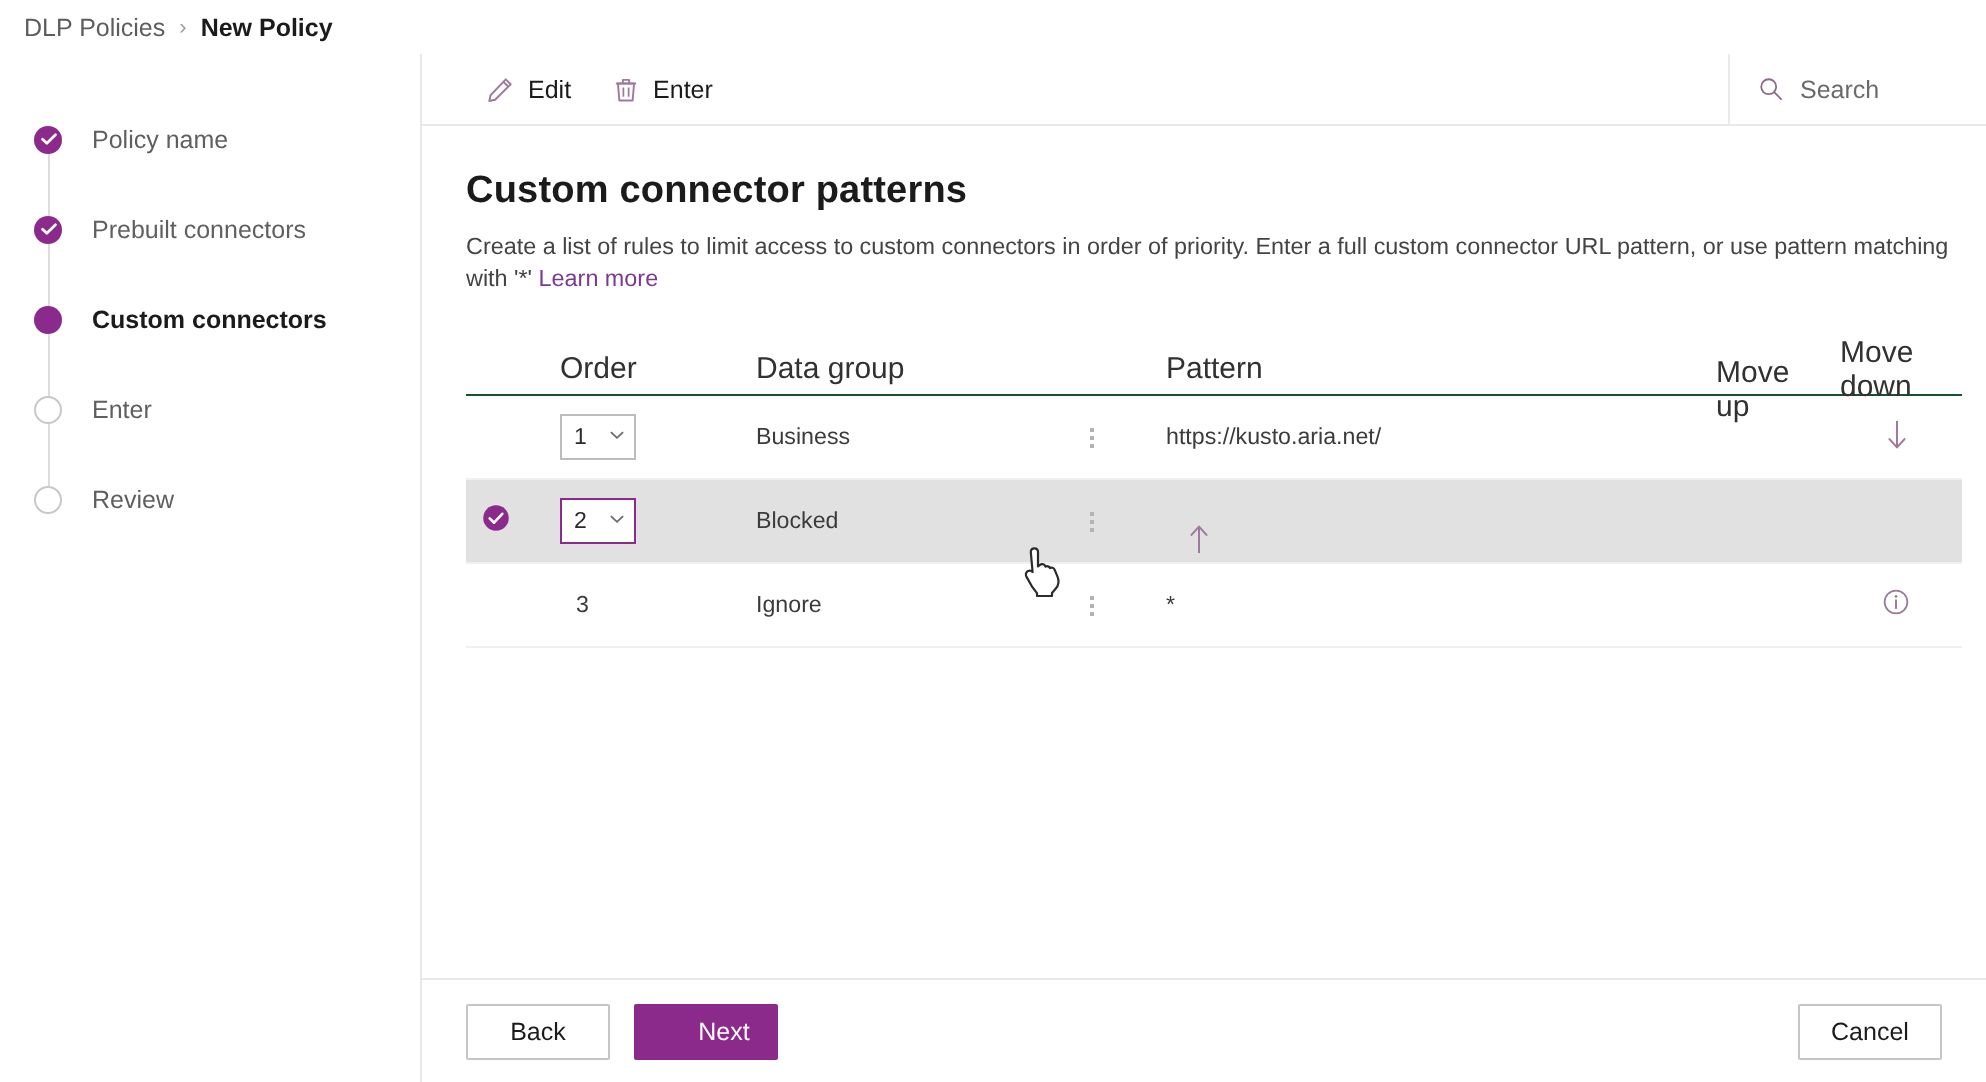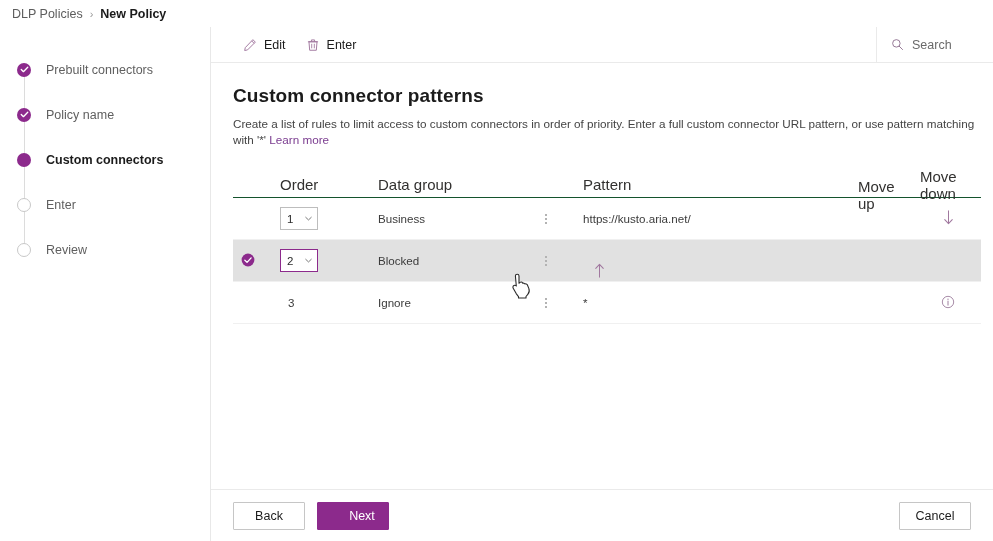--- a/index.html
+++ b/index.html
@@ -80,21 +80,21 @@
   .cmd-btn {
     display: flex; align-items: center;
     height: 30px; padding: 0 10px;
     cursor: pointer; border: none; background: transparent;
     font-size: 12.5px; color: #1b1b1b;
     font-family: "Liberation Sans", sans-serif;
   }
   .cmd-btn .ci { margin-right: 7px; display:flex; align-items:center; }
   .searchbox {
     position: absolute; right: 0; top: 0;
-    width: 117px; height: 36px;
+    width: 129px; height: 36px;
     border-left: 1px solid #eaeaea;
     border-bottom: 1px solid #eaeaea;
     display: flex; align-items: center;
     padding-left: 14px;
     background: #fff;
     cursor: text;
   }
   .searchbox .si { margin-right: 8px; display:flex; }
   .searchbox .sph { font-size: 12.5px; color: #6a6a6a; }
 
@@ -202,30 +202,30 @@
       <div class="connector" style="top:92px;height:45px;"></div>
       <div class="connector" style="top:137px;height:45px;"></div>
       <div class="connector" style="top:182px;height:45px;"></div>
 
       <div class="step done">
         <span class="bullet">
           <svg width="9" height="9" viewBox="0 0 10 10">
               <path d="M1.4 5.1 L3.8 7.4 L8.6 2.6" stroke="#ffffff" stroke-width="1.5" fill="none" stroke-linecap="round" stroke-linejoin="round"></path>
             </svg>
         </span>
-        <span class="slabel">Prebuilt connectors</span>
+        <span class="slabel">Policy name</span>
       </div>
 
       <div class="step done">
         <span class="bullet">
           <svg width="9" height="9" viewBox="0 0 10 10">
               <path d="M1.4 5.1 L3.8 7.4 L8.6 2.6" stroke="#ffffff" stroke-width="1.5" fill="none" stroke-linecap="round" stroke-linejoin="round"></path>
             </svg>
         </span>
-        <span class="slabel">Policy name</span>
+        <span class="slabel">Prebuilt connectors</span>
       </div>
 
       <div class="step current">
         <span class="bullet"></span>
         <span class="slabel">Custom connectors</span>
       </div>
 
       <div class="step todo">
         <span class="bullet"></span>
         <span class="slabel">Enter</span>

